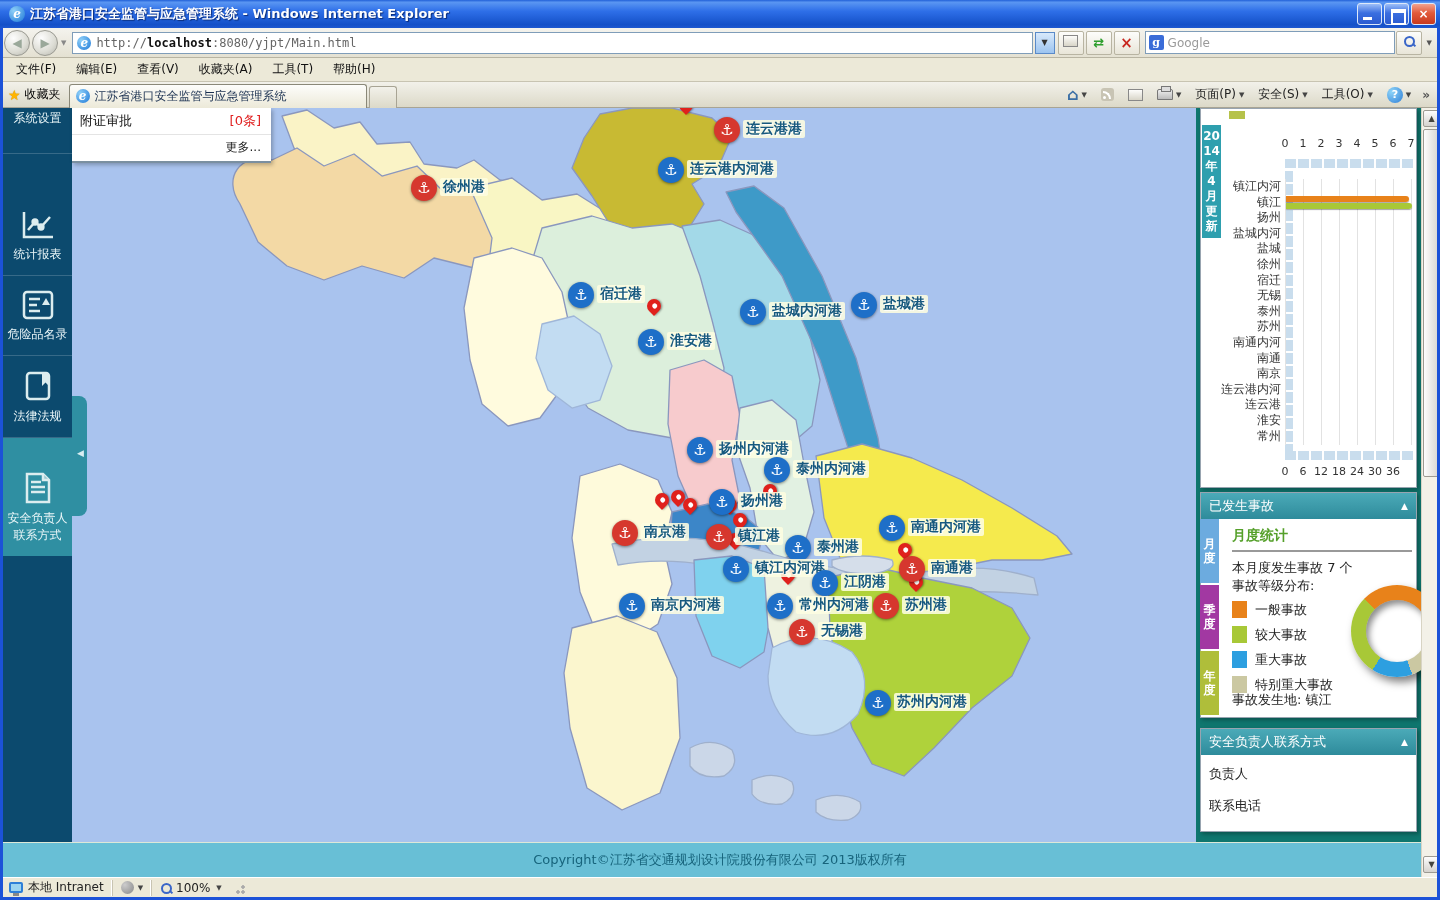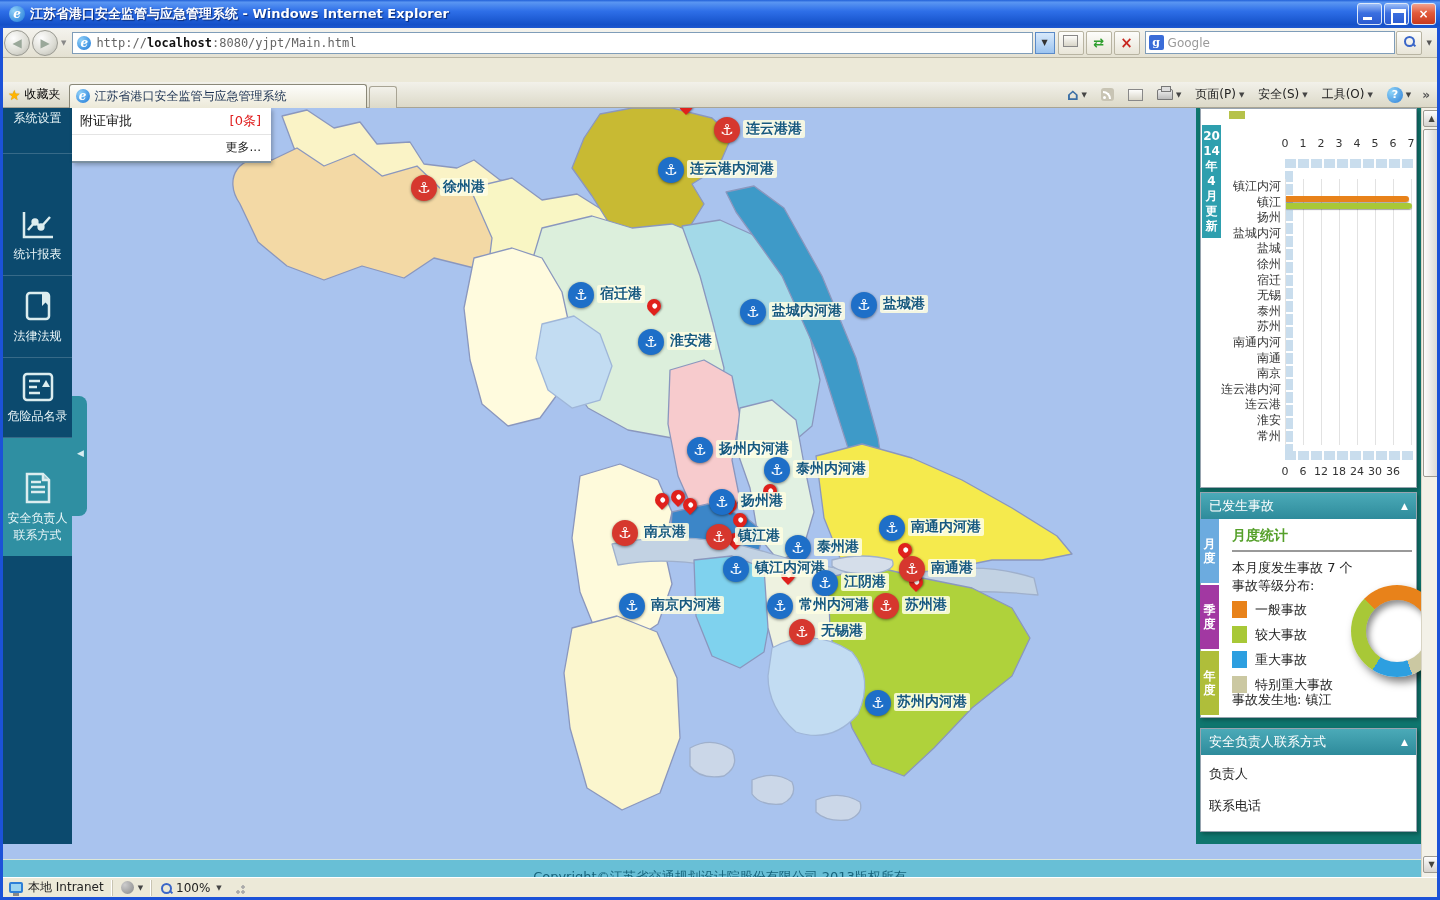--- a/index.html
+++ b/index.html
@@ -165,21 +165,21 @@
   
   .scrollbar { position:absolute; left:1418px; top:0; width:19px; height:769px; background:#F3F1E8;
     border-left:1px solid #D8D4C4; z-index:50; }
   .sbtn { position:absolute; left:1px; width:17px; height:17px; background:linear-gradient(#FDFDFD,#D6D3CE);
     border:1px solid #9C9A92; border-radius:2px; color:#44443E; font-size:8px; text-align:center; line-height:16px; }
   .sb-up { top:2px; } .sb-down { bottom:4px; }
   .sthumb { position:absolute; left:1px; top:21px; width:17px; height:348px;
     background:linear-gradient(90deg,#FDFDFD,#D8D5D0); border:1px solid #9C9A92; border-radius:2px; }
 
   
-  .pagefooter { position:absolute; left:0; bottom:0; width:1434px; height:18px; background:#68BFD6;
+  .pagefooter { position:absolute; left:0; bottom:0; width:1434px; height:35px; background:#68BFD6;
     border-top:1px solid #DDE8D8; color:#17647C; font-size:13px; text-align:center; line-height:33px; z-index:45; }
 
   
   .statusbar { position:absolute; left:0; top:877px; width:1440px; height:20px; background:#ECE9D8;
     border-top:1px solid #fff; box-shadow:0 -1px 0 #ACA899; display:flex; align-items:center; font-size:12px; color:#222; }
   .st-done { padding-left:8px; flex:1; }
   .st-cell { display:flex; align-items:center; padding:0 8px; height:16px; border-left:1px solid #C8C4B2; box-shadow:-1px 0 0 #fff;justify-content:space-between; }
   .ico-pc { display:inline-block; width:14px; height:11px; border:2px solid #2E7FD8; border-radius:2px;
     background:#9CD4F0; margin-right:5px; position:relative; }
   .ico-pc::after { content:''; position:absolute; left:2px; bottom:-5px; width:6px; height:3px; background:#888; }
@@ -222,20 +222,28 @@
     <span class="mini-btn refresh-g">⇄</span>
     <span class="mini-btn stop-r">×</span>
     <div class="searchbox">
       <span class="g-ico">g</span>
       <span class="ph">Google</span>
     </div>
     <span class="mini-btn"><span class="mag"></span></span>
     <span style="font-size:7px;color:#555;padding:0 4px;">▼</span>
   </div>
 
+  <div class="menurow">
+      <span class="menu-item">文件(F)</span>
+      <span class="menu-item">编辑(E)</span>
+      <span class="menu-item">查看(V)</span>
+      <span class="menu-item">收藏夹(A)</span>
+      <span class="menu-item">工具(T)</span>
+      <span class="menu-item">帮助(H)</span>
+    </div>
 
   <div class="favrow">
     <span class="favbtn">
       <span class="star">★</span>
       <span>收藏夹</span>
     </span>
     <div class="tab">
       <span class="e-ico" style="width:14px;height:14px;line-height:14px;">e</span>
       <span>江苏省港口安全监管与应急管理系统</span>
     </div>
@@ -412,33 +420,33 @@
       <div class="side-item" style="padding-top:52px;">
         <svg width="34" height="30" viewBox="0 0 34 30" fill="none" stroke="#DCEDEF" stroke-width="2.5">
           <path d="M3,2 L3,27 L32,27"></path>
             <path d="M7,20 L14,12 L20,17 L29,7"></path>
             <circle cx="14" cy="12" r="2.4" fill="#DCEDEF"></circle>
             <circle cx="20" cy="17" r="2.4" fill="#DCEDEF"></circle>
         </svg>
         <span>统计报表</span>
       </div>
       <div class="side-item">
-        <svg width="30" height="32" viewBox="0 0 30 32" fill="none" stroke="#DCEDEF" stroke-width="2.5">
-          <rect x="4" y="3" width="22" height="26" rx="3"></rect>
-            <path d="M19,3 L19,16 L22.5,12.5 L26,16 L26,3" fill="#DCEDEF" stroke="none"></path>
-        </svg>
-        <span>法律法规</span>
-      </div>
-      <div class="side-item">
         <svg width="32" height="30" viewBox="0 0 32 30" fill="none" stroke="#DCEDEF" stroke-width="2.5">
           <rect x="2" y="2" width="28" height="26" rx="3"></rect>
             <path d="M7,9 L18,9 M7,15 L15,15 M7,21 L18,21"></path>
             <path d="M24,8 L28,15 L20,15 Z" fill="#DCEDEF" stroke="none"></path>
         </svg>
         <span>危险品名录</span>
+      </div>
+      <div class="side-item">
+        <svg width="30" height="32" viewBox="0 0 30 32" fill="none" stroke="#DCEDEF" stroke-width="2.5">
+          <rect x="4" y="3" width="22" height="26" rx="3"></rect>
+            <path d="M19,3 L19,16 L22.5,12.5 L26,16 L26,3" fill="#DCEDEF" stroke="none"></path>
+        </svg>
+        <span>法律法规</span>
       </div>
       <div class="side-item sel" style="padding-top:30px;border-bottom:none;">
         <svg width="28" height="32" viewBox="0 0 28 32" fill="none" stroke="#DCEDEF" stroke-width="2.5">
           <path d="M3,2 L19,2 L25,8 L25,30 L3,30 Z"></path>
             <path d="M7,10 L17,10 M7,15 L21,15 M7,20 L21,20"></path>
             <path d="M19,2 L19,8 L25,8" fill="#9CC8D0" stroke="#DCEDEF"></path>
         </svg>
         <span>安全负责人联系方式</span>
       </div>
     </div>

